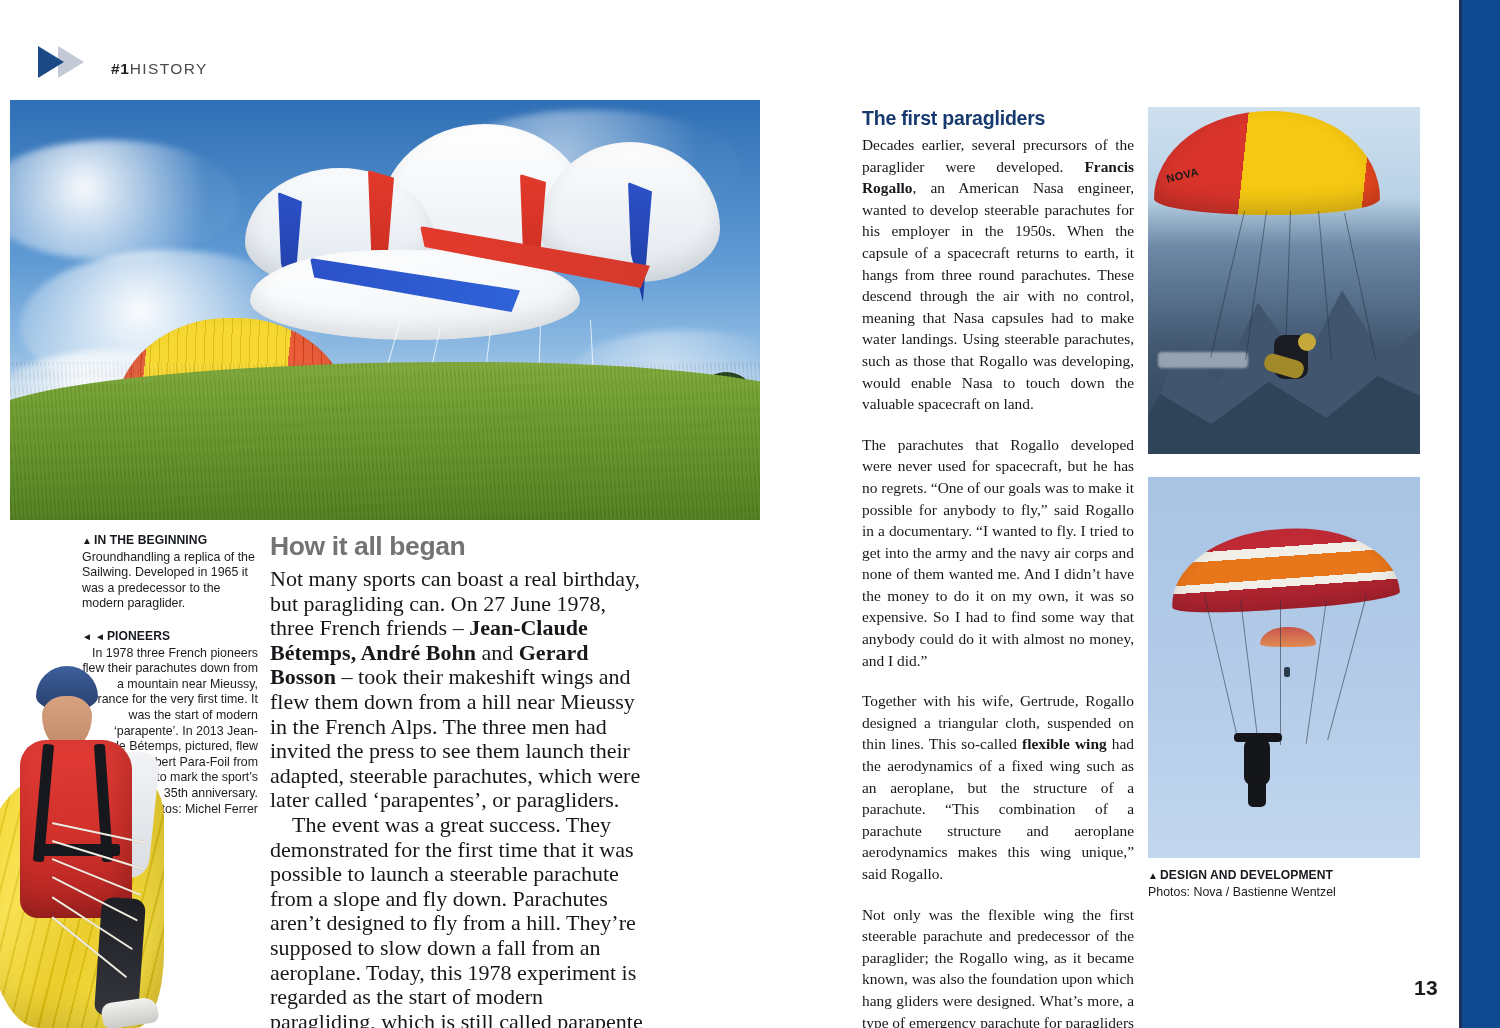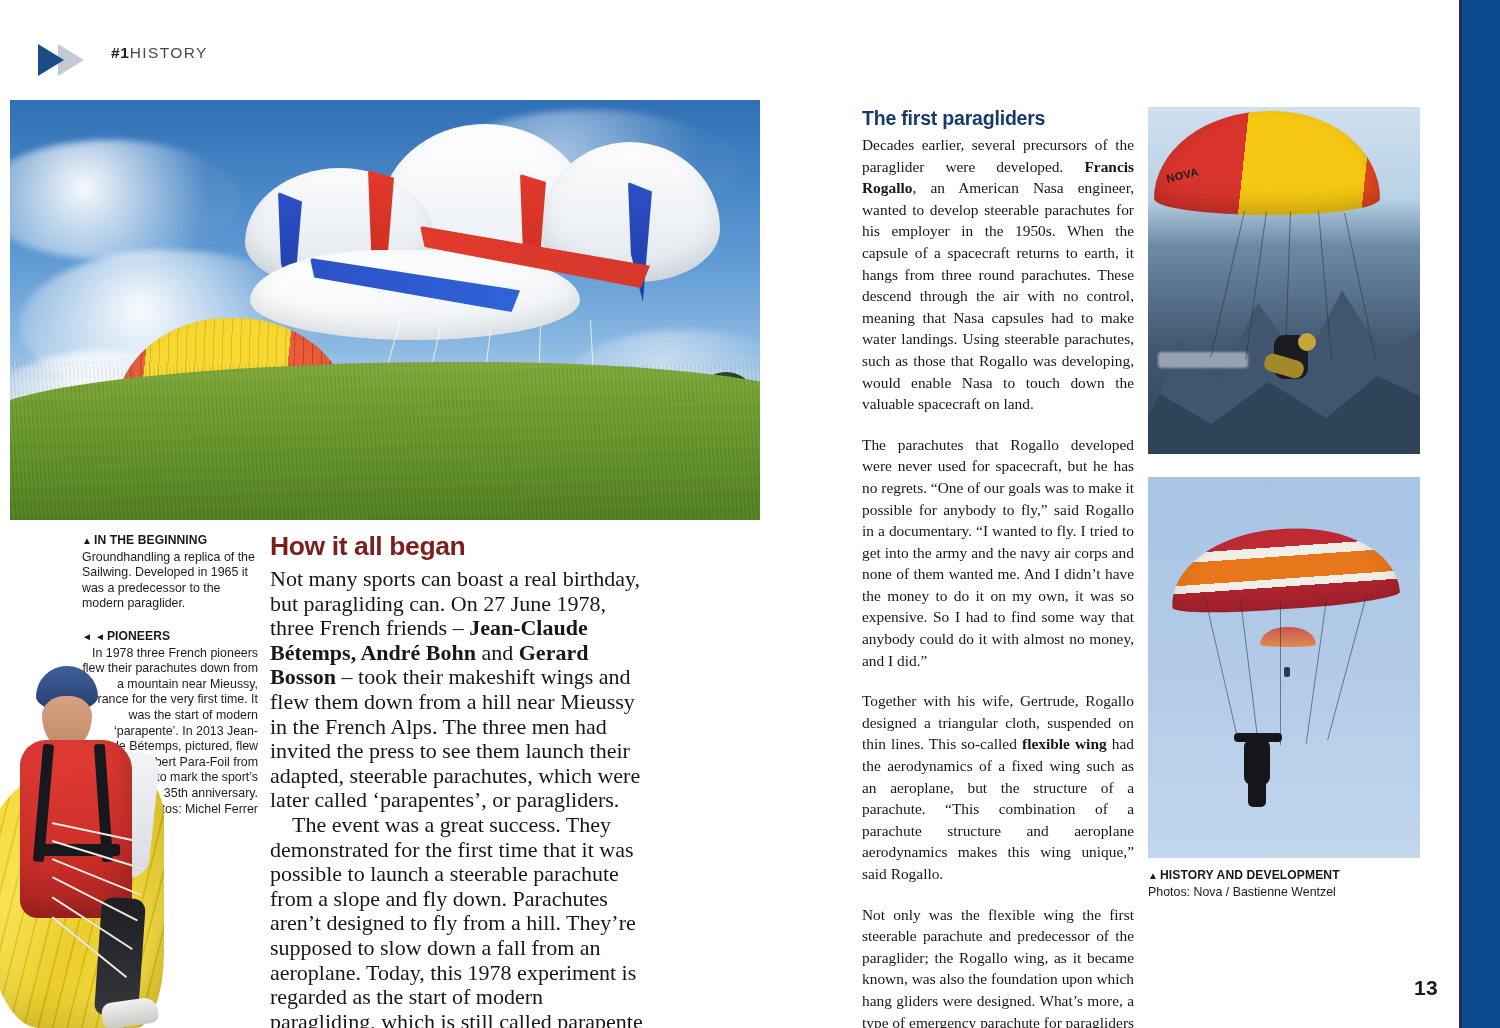--- a/index.html
+++ b/index.html
@@ -23,21 +23,21 @@
   }
   .spine-edge {
     position: absolute; top: 0; right: 38px;
     width: 3px; height: 1028px;
     background: #22305c;
   }
 
   
   .runhead {
     position: absolute; left: 38px; top: 44px;
-    display: flex; align-items: flex-start; gap: 11px;
+    display: flex; align-items: flex-end; gap: 11px;
     height: 34px;
   }
   .runhead-arrows { position: relative; width: 62px; height: 32px; }
   .arrow {
     position: absolute; top: 0;
     width: 0; height: 0;
     border-top: 16px solid transparent;
     border-bottom: 16px solid transparent;
   }
   .arrow-back { left: 20px; border-left: 26px solid #c3cad6; }
@@ -181,21 +181,21 @@
 
   
   .col-main {
     position: absolute; left: 270px; top: 531px; width: 380px;
     font-family: "Liberation Serif", serif;
     color: #16171a;
   }
   .headline {
     font-family: "Liberation Sans", sans-serif;
     font-weight: 700; font-size: 26.5px; line-height: 30px;
-    color: #7f1d1d; letter-spacing: -.4px; margin-bottom: 6px;
+    color: #737373; letter-spacing: -.4px; margin-bottom: 6px;
   }
   .col-main p { font-size: 22px; line-height: 24.6px; text-align: left; }
   .col-main p.indent { text-indent: 22px; }
   .col-main b { font-weight: 700; }
 
   
   .col-right {
     position: absolute; left: 862px; top: 106px; width: 272px;
     font-family: "Liberation Serif", serif;
     color: #16171a;
@@ -409,21 +409,21 @@
     <div class="rig" style="left:132px; top:124px; height:144px; transform:rotate(0deg);"></div>
     <div class="rig" style="left:178px; top:122px; height:146px; transform:rotate(8deg);"></div>
     <div class="rig" style="left:218px; top:118px; height:150px; transform:rotate(15deg);"></div>
     <div class="plt" style="left:96px;  top:262px; width:26px; height:46px; background:#15161a; border-radius:8px;"></div>
     <div class="plt" style="left:86px;  top:256px; width:48px; height:9px;  background:#15161a; border-radius:4px;"></div>
     <div class="plt" style="left:100px; top:300px; width:18px; height:30px; background:#15161a; border-radius:5px;"></div>
   </div>
 
   <div class="capright">
     <div class="cap-head">
-      <span class="tri">▲</span><span>HISTORY AND DEVELOPMENT</span>
+      <span class="tri">▲</span><span>DESIGN AND DEVELOPMENT</span>
     </div>
     <div>Photos: Nova / Bastienne Wentzel</div>
   </div>
 
   <div class="folio">13</div>
 
   <div class="spine-edge"></div>
   <div class="spine"></div>
 </div>
 

